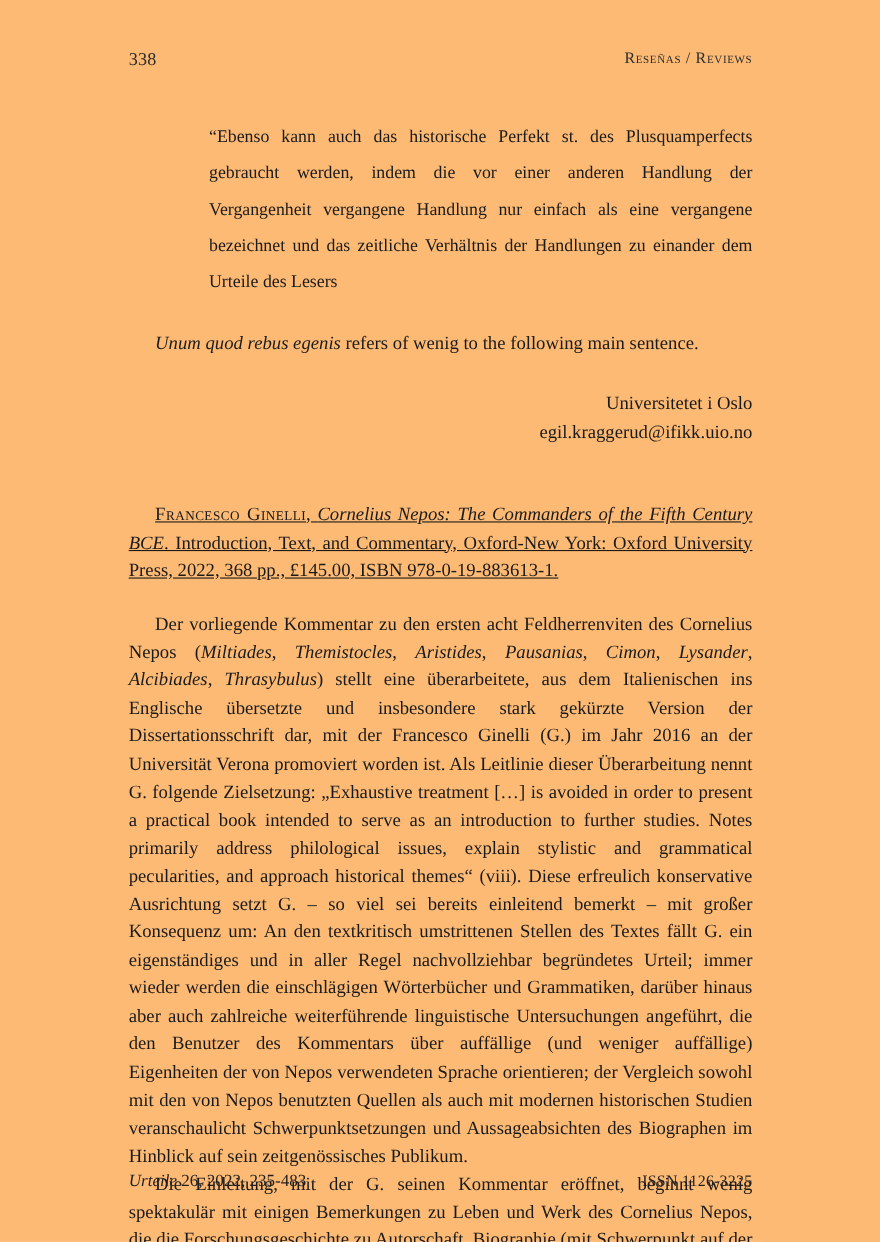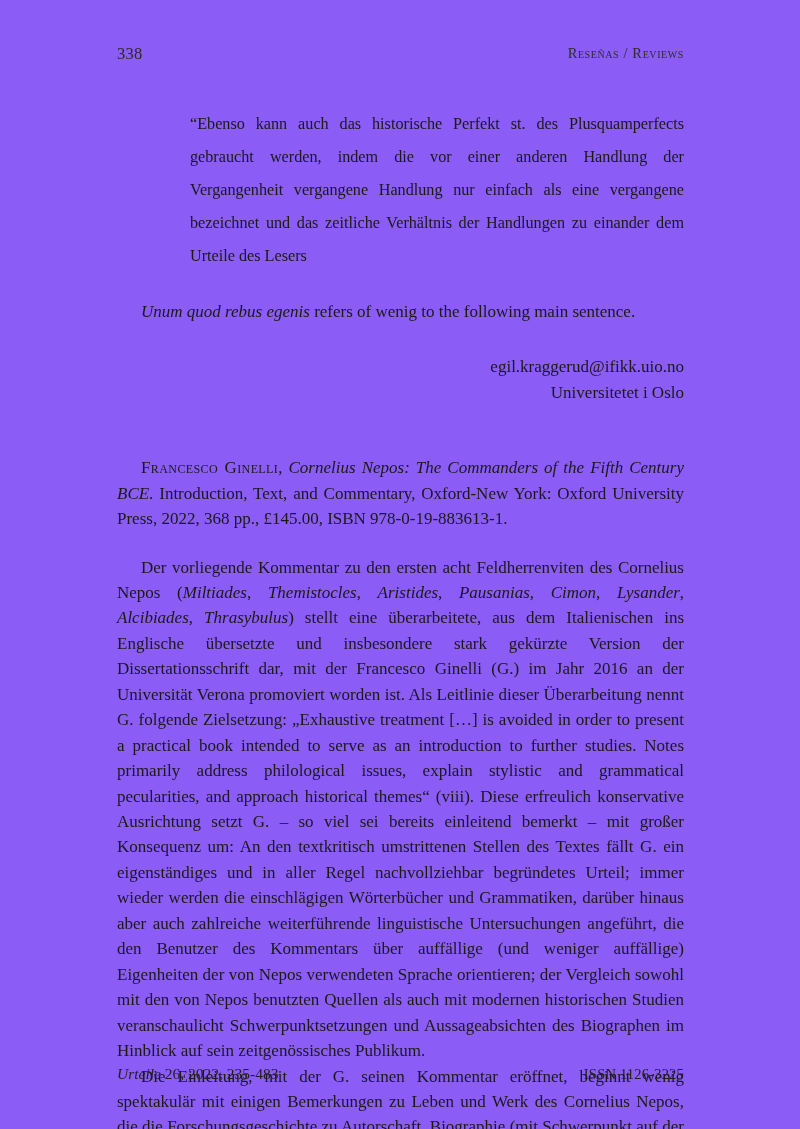--- a/index.html
+++ b/index.html
@@ -8,21 +8,21 @@
     background: #ffffff;
   }
   body {
     font-family: "Liberation Serif", "DejaVu Serif", serif;
     color: #1a1a1a;
   }
   .page {
     position: relative;
     width: 800px;
     height: 1129px;
-    background: #8b5cf6;
+    background: #fdba74;
     overflow: hidden;
     box-sizing: border-box;
   }
 
   
   .running-head {
     position: absolute;
     top: 44px;
     left: 117px;
     width: 567px;
@@ -92,20 +92,21 @@
   }
 
   
   .bib-entry {
     margin-top: 50px;
     font-size: 17px;
     line-height: 25.5px;
     text-align: justify;
     text-justify: inter-word;
     text-indent: 24px;
+    text-decoration: underline;
   }
   .bib-entry .author {
     font-variant: small-caps;
     letter-spacing: 0.4px;
   }
 
   
   .review-body {
     margin-top: 23px;
   }
@@ -158,22 +159,22 @@
 
     <div class="blockquote">
       <div>“Ebenso kann auch das historische Perfekt st. des Plusquamperfects gebraucht werden, indem die vor einer anderen Handlung der Vergangenheit vergangene Handlung nur einfach als eine vergangene bezeichnet und das zeitliche Verhältnis der Handlungen zu einander dem Urteile des Lesers</div>
     </div>
 
     <p class="lead-sentence">
       <em class="ital">Unum quod rebus egenis</em><span> refers of wenig to the following main sentence.</span>
     </p>
 
     <div class="signature">
+      <div>Universitetet i Oslo</div>
       <div>egil.kraggerud@ifikk.uio.no</div>
-      <div>Universitetet i Oslo</div>
     </div>
 
     <p class="bib-entry">
       <span class="author">Francesco Ginelli</span><span>, </span><em class="ital">Cornelius Nepos: The Commanders of the Fifth Century BCE</em><span>. Introduction, Text, and Commentary, Oxford-New York: Oxford University Press, 2022, 368 pp., £145.00, ISBN 978-0-19-883613-1.</span>
     </p>
 
     <div class="review-body">
       <p>
         <span>Der vorliegende Kommentar zu den ersten acht Feldherrenviten des Cornelius Nepos (</span><em class="ital">Miltiades</em>, <em class="ital">Themistocles</em>, <em class="ital">Aristides</em>, <em class="ital">Pausanias</em>, <em class="ital">Cimon</em>, <em class="ital">Lysander</em>, <em class="ital">Alcibiades</em>, <em class="ital">Thrasybulus</em><span>) stellt eine überarbeitete, aus dem Italienischen ins Englische übersetzte und insbesondere stark gekürzte Version der Dissertationsschrift dar, mit der Francesco Ginelli (G.) im Jahr 2016 an der Universität Verona promoviert worden ist. Als Leitlinie dieser Überarbeitung nennt G. folgende Zielsetzung: „Exhaustive treatment […] is avoided in order to present a practical book intended to serve as an introduction to further studies. Notes primarily address philological issues, explain stylistic and grammatical pecularities, and approach historical themes“ (viii). Diese erfreulich konservative Ausrichtung setzt G. – so viel sei bereits einleitend bemerkt – mit großer Konsequenz um: An den textkritisch umstrittenen Stellen des Textes fällt G. ein eigenständiges und in aller Regel nachvollziehbar begründetes Urteil; immer wieder werden die einschlägigen Wörterbücher und Grammatiken, darüber hinaus aber auch zahlreiche weiterführende linguistische Untersuchungen angeführt, die den Benutzer des Kommentars über auffällige (und weniger auffällige) Eigenheiten der von Nepos verwendeten Sprache orientieren; der Vergleich sowohl mit den von Nepos benutzten Quellen als auch mit modernen historischen Studien veranschaulicht Schwerpunktsetzungen und Aussageabsichten des Biographen im Hinblick auf sein zeitgenössisches Publikum.</span>
       </p>

